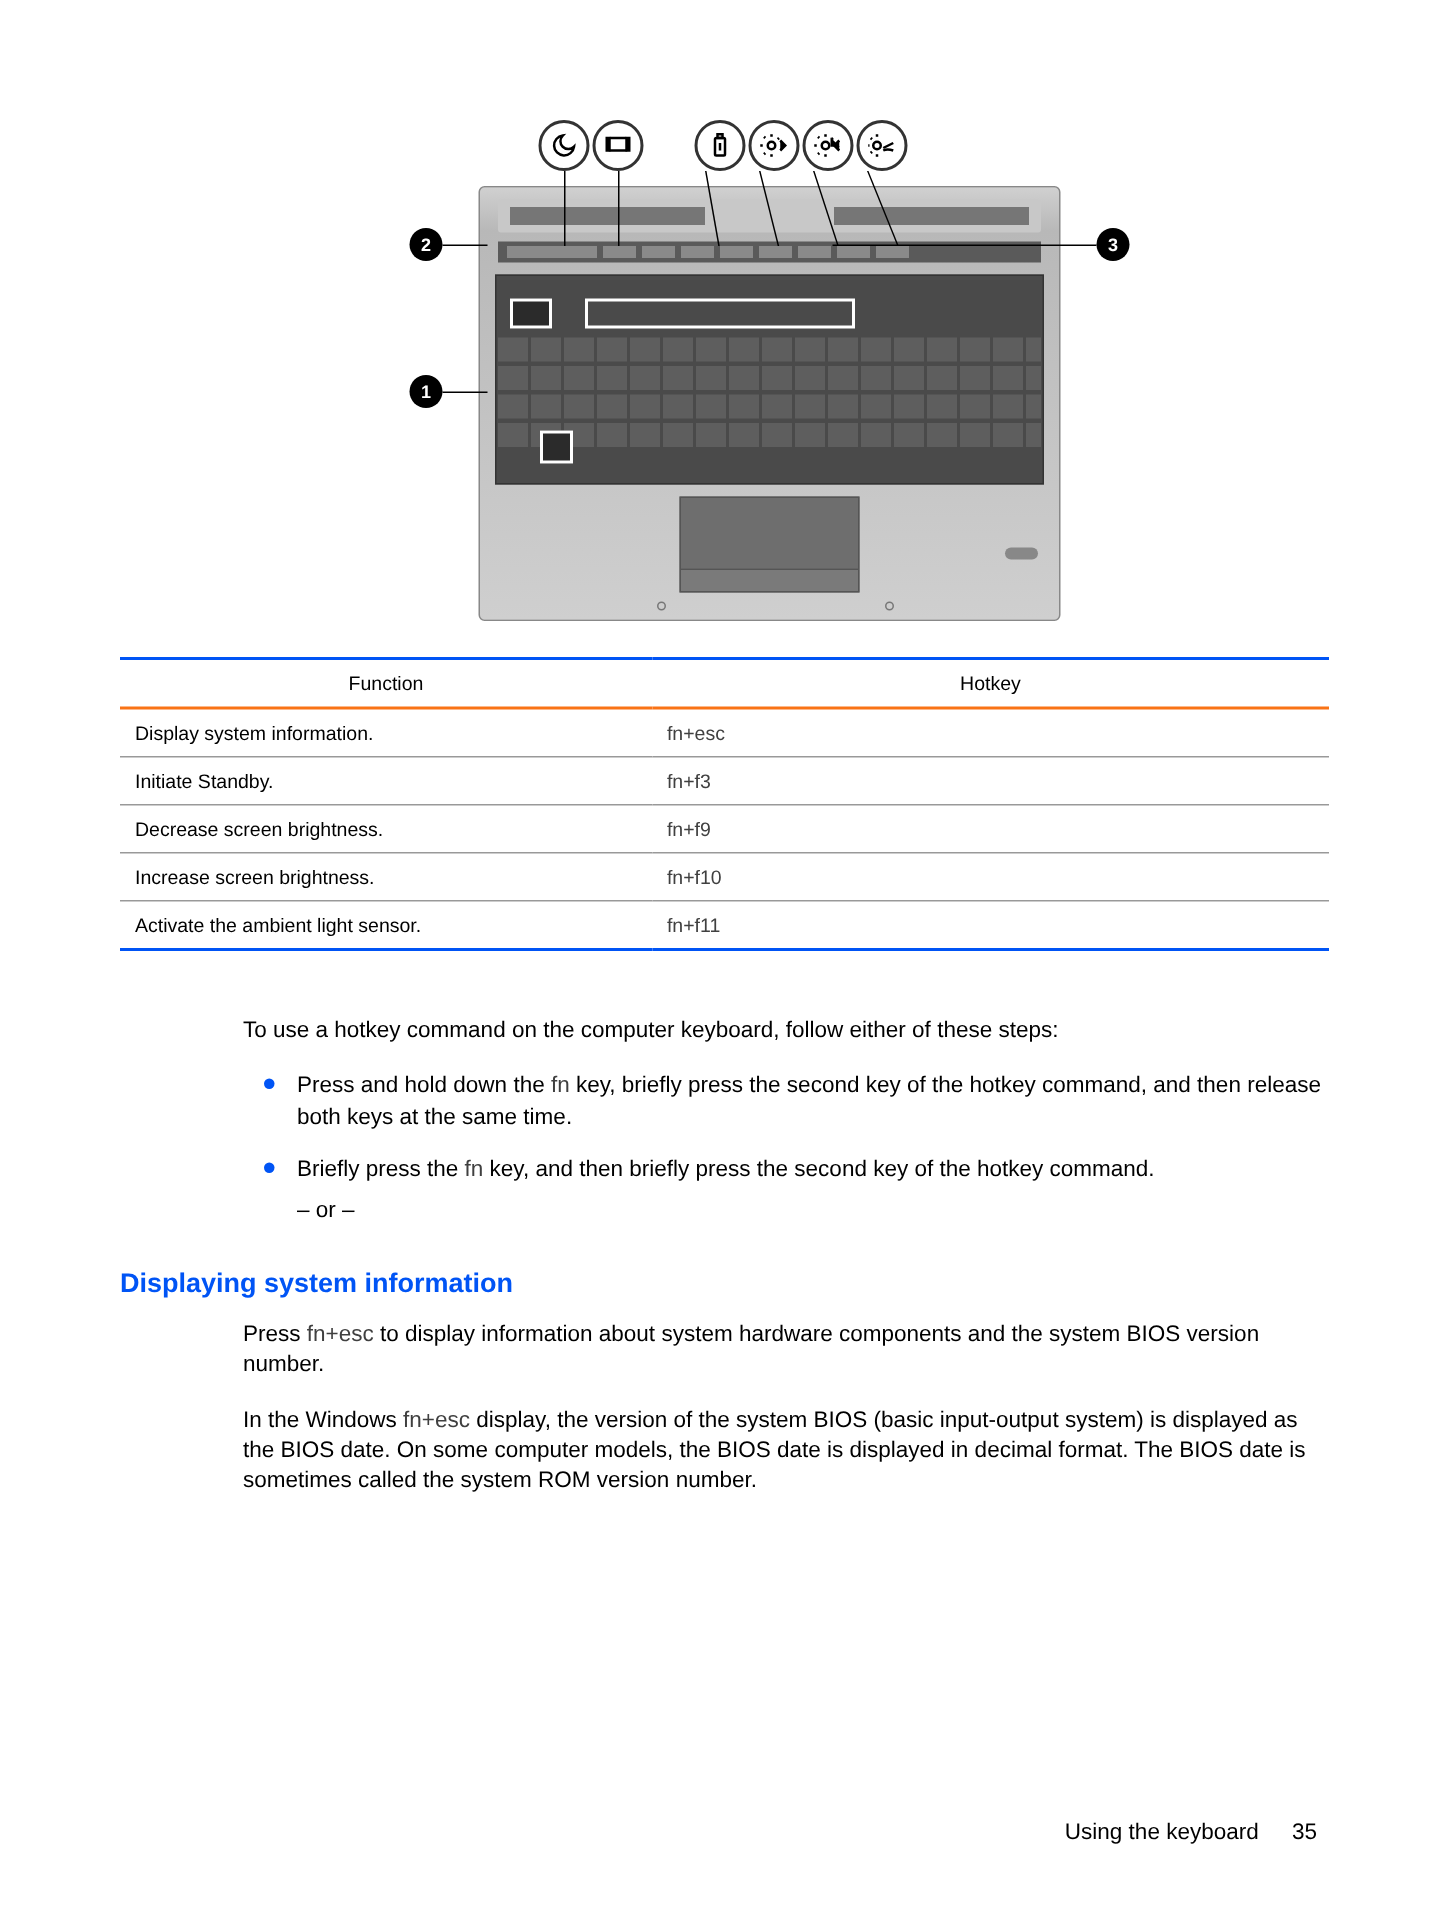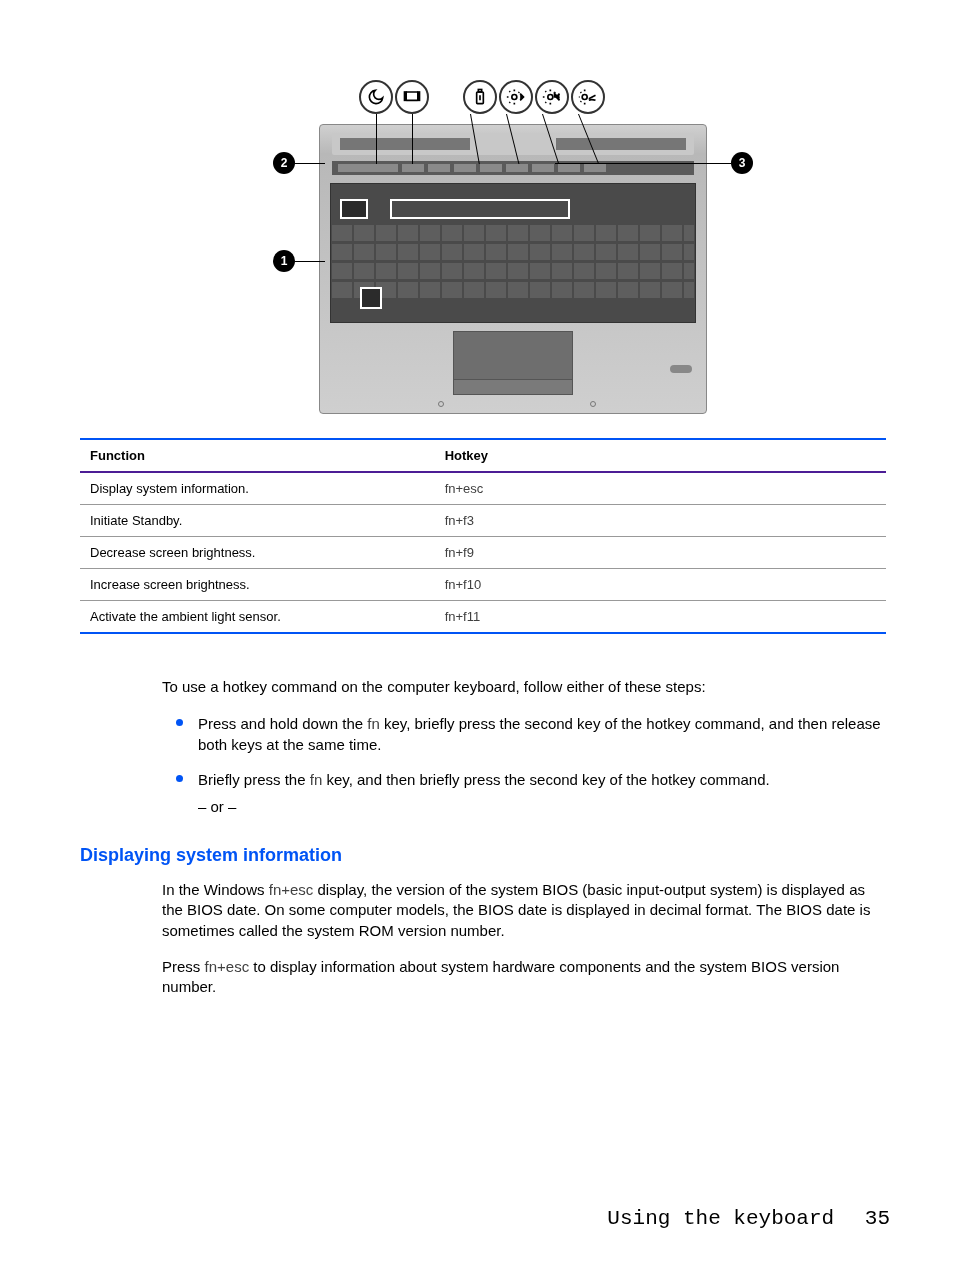--- a/index.html
+++ b/index.html
@@ -150,24 +150,24 @@
   .l6{ left:305px; height:50px; transform:skewX(22deg); transform-origin:top;}
 
   
   .tbl {
     width:100%;
     border-collapse:collapse;
     margin: 0 0 44px 0;
     font-size:13px;
   }
   .tbl th {
-    text-align:left;
-    font-weight:bold;
+    text-align:center;
+    font-weight:normal;
     border-top:2px solid #0054f5;
-    border-bottom:2px solid #4c1d95;
+    border-bottom:2px solid #f97316;
     padding:8px 10px;
   }
   .tbl td {
     border-bottom:1px solid #999;
     padding:8px 10px;
     vertical-align:top;
   }
   .tbl tr:last-child td { border-bottom:2px solid #0054f5; }
   .col-func { width:44%; }
   .kcap { color:#404040; }
@@ -183,23 +183,22 @@
   }
   .or { margin:6px 0 0 0; }
   h3.section {
     color:#0054f5;
     font-size:18px;
     font-weight:bold;
     margin: 4px 0 14px 0;
   }
   .footer {
     position:absolute;
-    bottom:40px; right:64px;
-    font-size:21px;
-    font-family:Liberation Mono, monospace;
+    bottom:40px; right:76px;
+    font-size:15px;
   }
   .pg { margin-left:18px; }
 </style>
 </head>
 <body>
 
 <div class="page">
 
   <div class="diagram-wrap">
     <div class="diagram">
@@ -333,25 +332,25 @@
     </li>
     <li>
       <span>Briefly press the </span><span class="kcap">fn</span><span> key, and then briefly press the second key of the hotkey command.</span>
       <div class="or">– or –</div>
     </li>
   </ul>
 
   <h3 class="section">Displaying system information</h3>
 
   <p class="para">
+    <span>Press </span><span class="kcap">fn+esc</span><span> to display information about system hardware components and the system BIOS version number.</span>
+  </p>
+
+  <p class="para">
     <span>In the Windows </span><span class="kcap">fn+esc</span><span> display, the version of the system BIOS (basic input-output system) is displayed as the BIOS date. On some computer models, the BIOS date is displayed in decimal format. The BIOS date is sometimes called the system ROM version number.</span>
-  </p>
-
-  <p class="para">
-    <span>Press </span><span class="kcap">fn+esc</span><span> to display information about system hardware components and the system BIOS version number.</span>
   </p>
 
 </div>
 
 <div class="footer">
   <span>Using the keyboard</span>
   <span class="pg">35</span>
 </div>
 
 </body></html>

